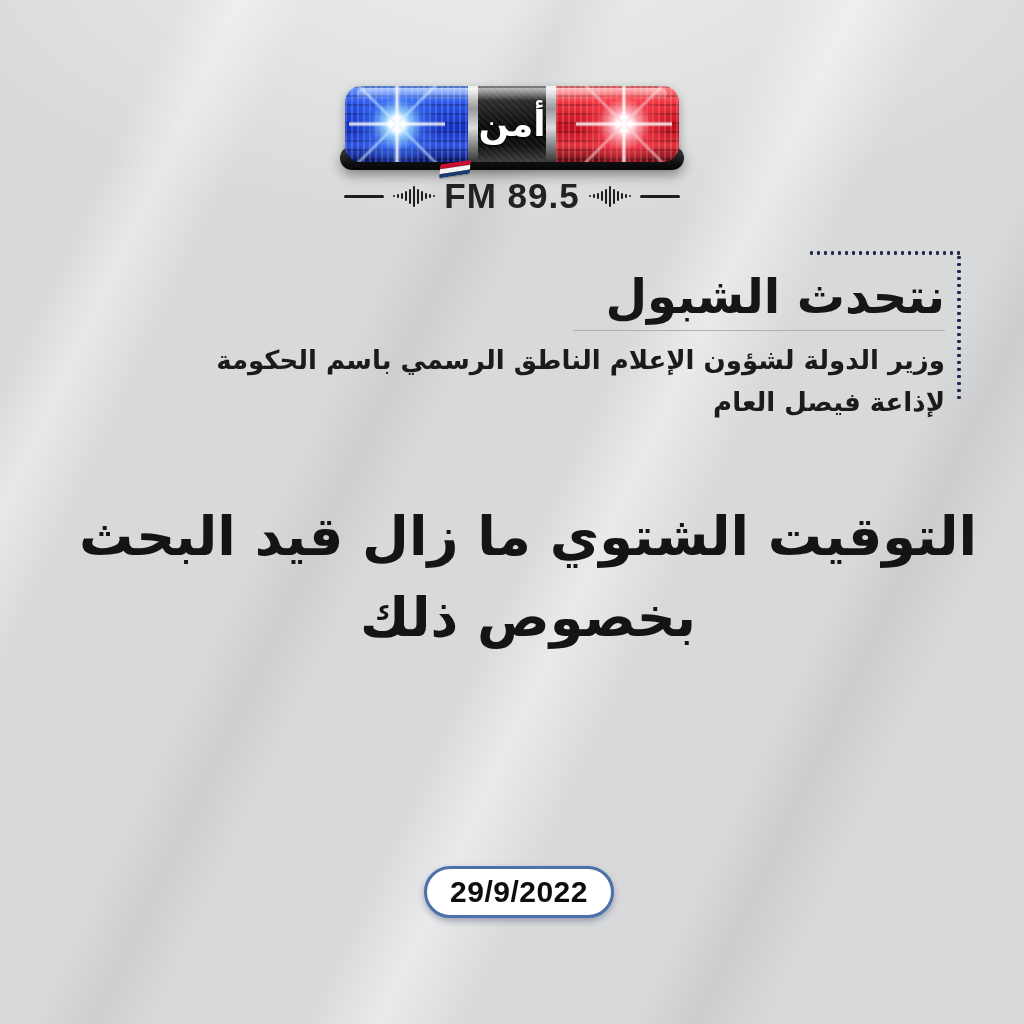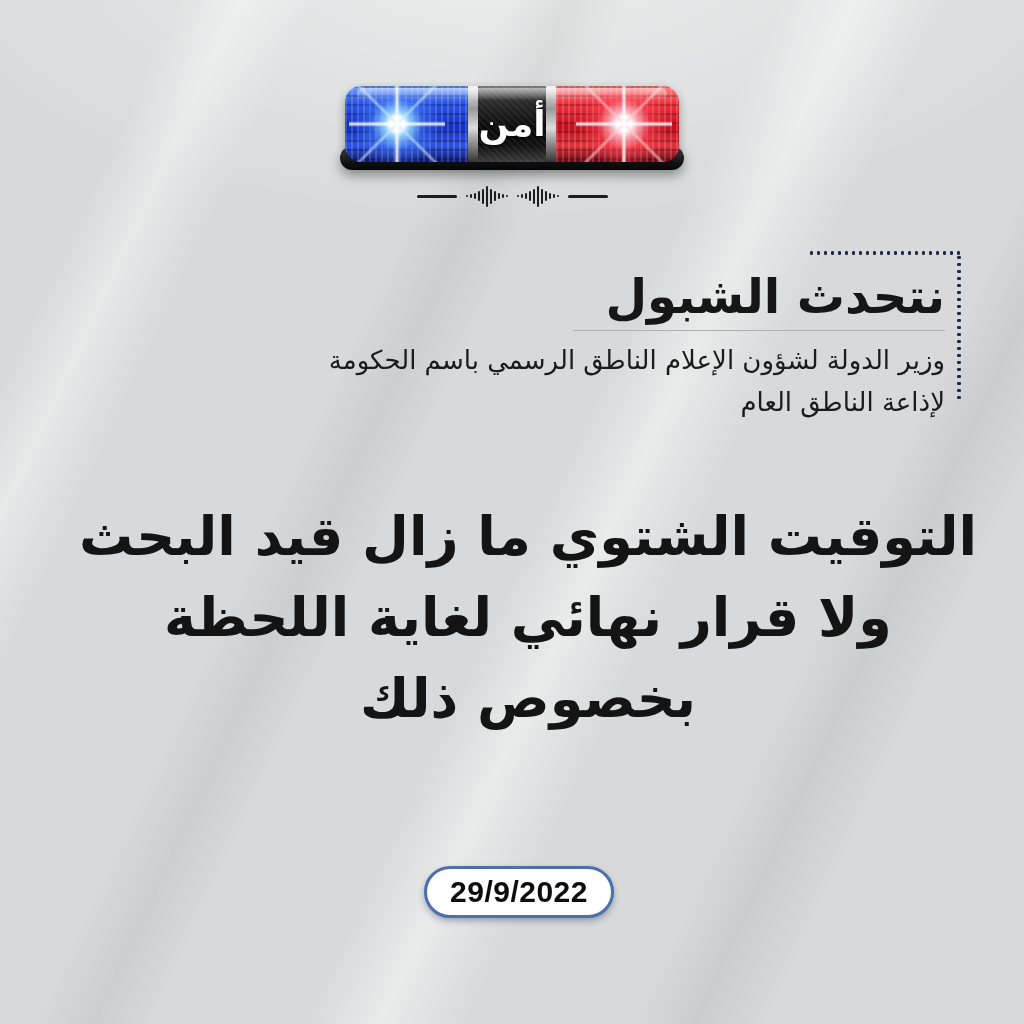--- a/index.html
+++ b/index.html
@@ -77,21 +77,21 @@
   
   .dotted-h{position:absolute;left:808px;top:250px;width:154px;height:6px;
     background-image:radial-gradient(circle,#1d2a50 1.7px,transparent 2px);background-size:7px 6px;background-repeat:repeat-x;}
   .dotted-v{position:absolute;left:956px;top:254px;width:6px;height:146px;
     background-image:radial-gradient(circle,#1d2a50 1.7px,transparent 2px);background-size:6px 7px;background-repeat:repeat-y;}
 
   
   .speaker{position:absolute;right:79px;top:268px;text-align:right;direction:rtl;}
   .speaker h1{margin:0;font-size:48px;font-weight:bold;color:#161616;line-height:1.2;}
   .speaker .rule{width:372px;height:1px;background:#b0b0b0;margin:4px 0 8px auto;}
-  .speaker .sub{font-size:26px;font-weight:normal;color:#1b1b1b;line-height:42px;}
+  .speaker .sub{font-size:26px;font-weight:bold;color:#1b1b1b;line-height:42px;}
 
   
   .quote{position:absolute;left:0;top:496px;width:100%;text-align:center;direction:rtl;color:#141414;}
   .quote div{font-size:54px;font-weight:bold;line-height:81px;padding-left:32px;}
 
   
   .date-pill{position:absolute;left:424px;top:866px;width:184px;height:46px;background:#fff;
     border:3px solid #4c70ab;border-radius:28px;display:flex;align-items:center;justify-content:center;
     box-shadow:0 3px 6px rgba(20,40,90,.35);z-index:3;}
   .date-pill span{font-family:"Liberation Sans",sans-serif;font-size:30px;font-weight:bold;color:#0d0d0d;letter-spacing:.5px;}
@@ -142,20 +142,28 @@
         <i></i>
         <i></i>
         <i></i>
         <i></i>
         <i></i>
         <i></i>
         <i></i>
         <i></i>
         <i></i>
       </div>
+    <div class="fm-text">
+      <span class="flag">
+          <i class="r"></i>
+          <i class="w"></i>
+          <i class="b"></i>
+        </span>
+      <span>FM 89.5</span>
+    </div>
     <div class="wave">
         <i></i>
         <i></i>
         <i></i>
         <i></i>
         <i></i>
         <i></i>
         <i></i>
         <i></i>
         <i></i>
@@ -165,26 +173,25 @@
     <div class="fm-line"></div>
   </div>
 
   <div class="dotted-h"></div>
   <div class="dotted-v"></div>
 
   <div class="speaker">
     <h1>نتحدث الشبول</h1>
     <div class="rule"></div>
     <div class="sub">وزير الدولة لشؤون الإعلام الناطق الرسمي باسم الحكومة</div>
-    <div class="sub">لإذاعة الناطق العام</div>
+    <div class="sub">لإذاعة فيصل العام</div>
   </div>
 
   <div class="quote">
     <div>التوقيت الشتوي ما زال قيد البحث</div>
-    <div>ولا قرار نهائي لغاية اللحظة</div>
     <div>بخصوص ذلك</div>
   </div>
 
   <div class="date-pill">
     <span>29/9/2022</span>
   </div>
 
 </div>
 
 </body></html>

